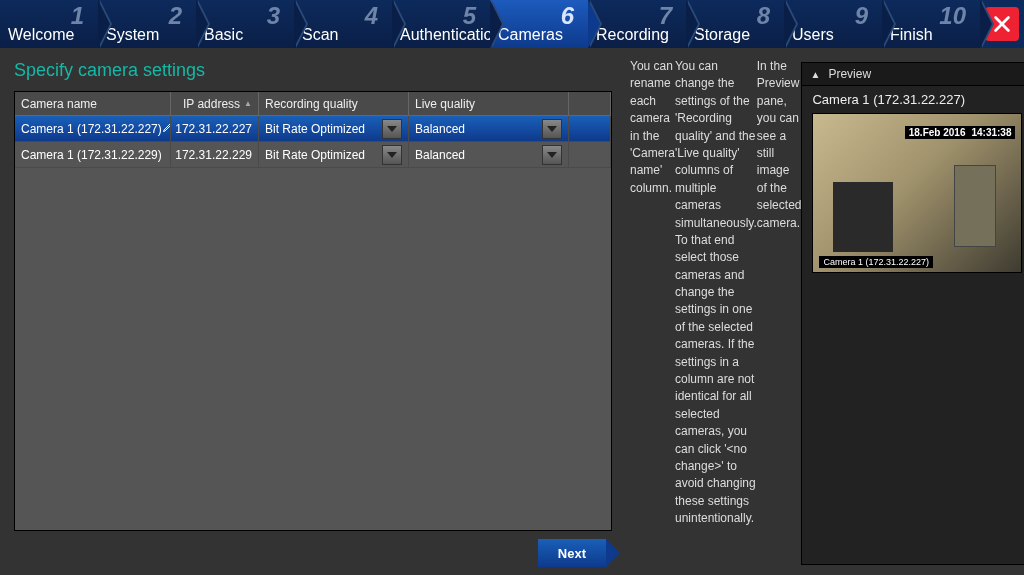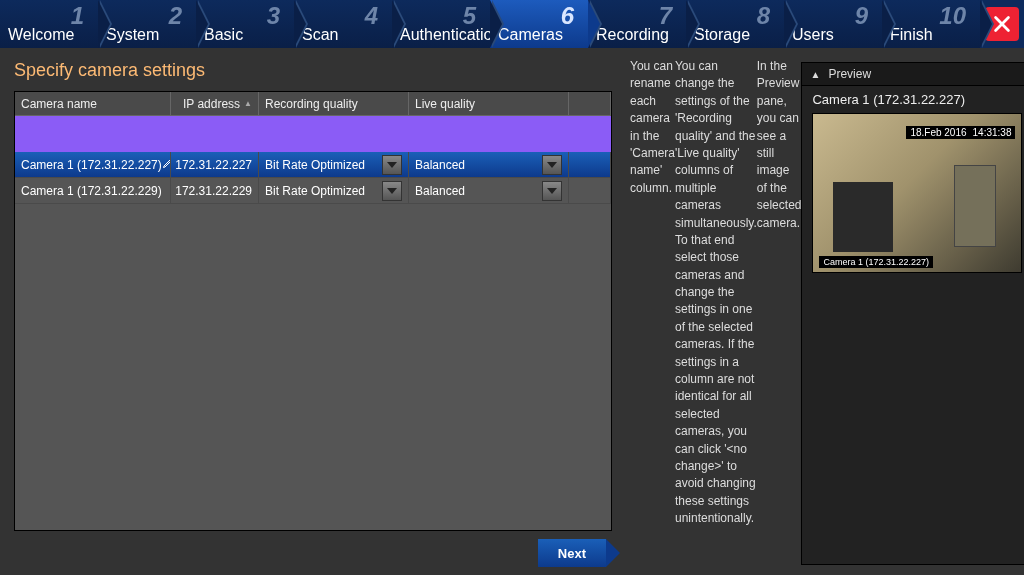--- a/index.html
+++ b/index.html
@@ -16,22 +16,22 @@
   .wizard .step.active .num { color:#d9e6ff; }
   .wizard .label { font-size:16px; color:#fff; position:absolute; bottom:4px; left:8px; white-space:nowrap; }
   .close-btn { width:44px; height:48px; display:flex; align-items:center; justify-content:center; background:#0d2a5c; }
   .close-btn .x { width:34px; height:34px; background:#e23; border-radius:4px; display:flex; align-items:center; justify-content:center; }
   .close-btn svg { width:22px; height:22px; }
 
   .content { display:flex; height:calc(575px - 48px); }
 
   
   .left { width:620px; padding:12px 8px 8px 14px; background:#333; display:flex; flex-direction:column; }
-  .heading { font-size:18px; color:#fdba74; margin-bottom:10px; font-weight:normal; }
-  .table { border:1px solid #000; background:#8b5cf6; flex:1; display:flex; flex-direction:column; overflow:hidden;gap:36px; }
+  .heading { font-size:18px; color:#14b8a6; margin-bottom:10px; font-weight:normal; }
+  .table { border:1px solid #000; background:#bef264; flex:1; display:flex; flex-direction:column; overflow:hidden; }
   .thead, .trow { display:flex; align-items:stretch; }
   .thead { background:#4a4a4a; border-bottom:1px solid #666; height:24px; }
   .th { padding:4px 6px; color:#eee; font-size:12px; border-right:1px solid #666; display:flex; align-items:center; gap:4px; }
   .th .sort { font-size:8px; color:#aaa; }
   .c1 { width:156px; } .c2 { width:88px;justify-content:flex-end; } .c3 { width:150px; } .c4 { width:160px; } .c5 { flex:1; }
   .tbody { flex:1; background:#555; }
   .trow { height:26px; border-bottom:1px solid #4a4a4a; }
   .trow.selected { background:linear-gradient(to bottom,#1a5fb8,#0d3a8c); }
   .td { padding:4px 6px; border-right:1px solid #4a4a4a; display:flex; align-items:center; color:#fff; font-size:12px; overflow:hidden; white-space:nowrap; }
   .td .pencil { margin-left:auto; }
@@ -43,21 +43,21 @@
 
   
   .right { flex:1; padding:10px 14px 10px 10px; background:#333; display:flex; overflow:hidden; }
   .right p { color:#ddd; font-size:12px; line-height:1.45; margin-bottom:12px; }
   .preview { border:1px solid #000; background:#222; margin-top:4px; }
   .preview-head { display:flex; align-items:center; gap:8px; background:#1a1a1a; padding:4px 8px; border-bottom:1px solid #000; }
   .preview-head .caret { font-size:10px; }
   .preview-body { padding:6px 10px 10px; }
   .preview-title { color:#eee; font-size:13px; margin-bottom:6px; }
   .thumb { width:210px; height:160px; background:linear-gradient(135deg,#c9b98f 0%, #a0926c 45%, #3e3b30 100%); position:relative; margin:0 auto; border:1px solid #000; }
-  .thumb .stamp { position:absolute; top:12px; right:6px; background:#000; color:#fff; font-size:10px; padding:1px 4px; display:flex; gap:6px; }
+  .thumb .stamp { position:absolute; top:12px; right:6px; background:#000; color:#fff; font-size:10px; padding:1px 4px; display:flex; gap:6px;font-weight:bold; }
   .thumb .caption { position:absolute; bottom:4px; left:6px; background:#000; color:#fff; font-size:9px; padding:1px 4px; }
   
   .thumb::before { content:""; position:absolute; left:20px; bottom:20px; width:60px; height:70px; background:#2a2a2a; }
   .thumb::after { content:""; position:absolute; right:25px; bottom:25px; width:40px; height:80px; background:#75705a; border:1px solid #444; }
 </style>
 </head>
 <body>
 
 <div class="wizard">
 

